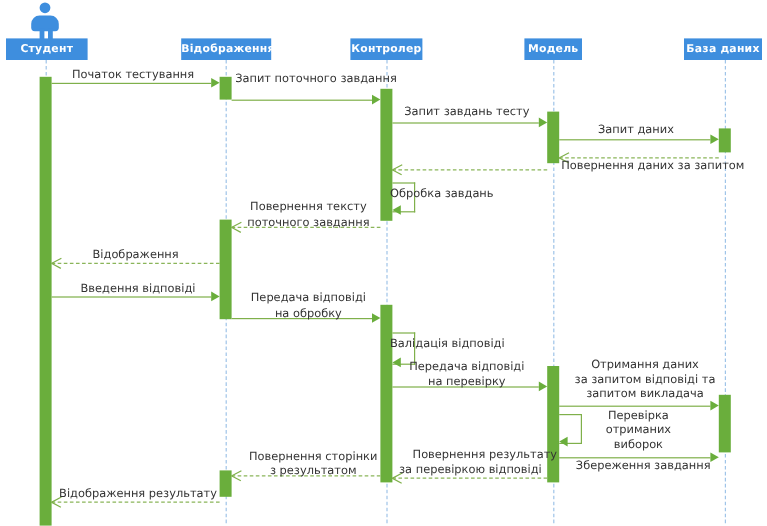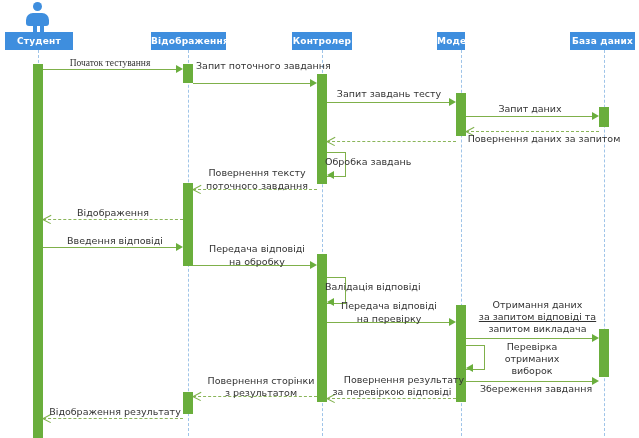--- a/index.html
+++ b/index.html
@@ -62,21 +62,21 @@
   <div class="actor" style="left:33px;top:2px;">
     <div class="head"></div>
     <div class="body"></div>
     <div class="legl"></div>
     <div class="legr"></div>
   </div>
 
   <div class="phead" style="left:5px;top:32px;width:68px;">Студент</div>
   <div class="phead" style="left:151px;top:32px;width:75px;">Відображення</div>
   <div class="phead" style="left:292px;top:32px;width:60px;">Контролер</div>
-  <div class="phead" style="left:437px;top:32px;width:28px;">Модель</div>
+  <div class="phead" style="left:437px;top:32px;width:48px;">Модель</div>
   <div class="phead" style="left:570px;top:32px;width:65px;">База даних</div>
 
   <div class="lifeline" style="left:38px;top:50px;height:386px;"></div>
   <div class="lifeline" style="left:188px;top:50px;height:386px;"></div>
   <div class="lifeline" style="left:322px;top:50px;height:386px;"></div>
   <div class="lifeline" style="left:461px;top:50px;height:386px;"></div>
   <div class="lifeline" style="left:604px;top:50px;height:386px;"></div>
 
   <div class="act" style="left:33px;top:64px;height:374px;"></div>
 
@@ -88,21 +88,21 @@
   <div class="act" style="left:317px;top:254px;height:148px;"></div>
 
   <div class="act" style="left:456px;top:93px;height:43px;"></div>
   <div class="act" style="left:456px;top:305px;height:97px;"></div>
 
   <div class="act" style="left:599px;top:107px;height:20px;"></div>
   <div class="act" style="left:599px;top:329px;height:48px;"></div>
 
   <div class="msg" style="left:43px;top:69px;width:133px;"></div>
   <div class="arrow right" style="left:176px;top:65px;"></div>
-  <div class="lbl c" style="left:60px;top:57px;width:100px;font-family:Liberation Serif, serif;">Початок тестування</div>
+  <div class="lbl c" style="left:60px;top:57px;width:100px;">Початок тестування</div>
 
   <div class="msg" style="left:193px;top:83px;width:117px;"></div>
   <div class="arrow right" style="left:310px;top:79px;"></div>
   <div class="lbl c" style="left:196px;top:60px;width:120px;">Запит поточного завдання</div>
 
   <div class="msg" style="left:327px;top:102px;width:122px;"></div>
   <div class="arrow right" style="left:449px;top:98px;"></div>
   <div class="lbl c" style="left:333px;top:88px;width:112px;">Запит завдань тесту</div>
 
   <div class="msg" style="left:466px;top:116px;width:126px;"></div>
@@ -155,21 +155,21 @@
   <div class="lbl" style="left:325px;top:281px;">Валідація  відповіді</div>
 
   <div class="msg" style="left:327px;top:322px;width:122px;"></div>
   <div class="arrow right" style="left:449px;top:318px;"></div>
   <div class="lbl c" style="left:330px;top:300px;width:118px;">Передача відповіді</div>
   <div class="lbl c" style="left:330px;top:313px;width:118px;">на перевірку</div>
 
   <div class="msg" style="left:466px;top:338px;width:126px;"></div>
   <div class="arrow right" style="left:592px;top:334px;"></div>
   <div class="lbl c" style="left:470px;top:299px;width:135px;">Отримання даних</div>
-  <div class="lbl c" style="left:470px;top:311px;width:135px;text-decoration:underline;">за запитом відповіді та</div>
+  <div class="lbl c" style="left:470px;top:311px;width:135px;">за запитом відповіді та</div>
   <div class="lbl c" style="left:470px;top:323px;width:135px;">запитом викладача</div>
 
   <div class="loop" style="left:466px;top:345px;width:18px;height:23px;"></div>
   <div class="arrow left" style="left:466px;top:364px;"></div>
   <div class="lbl c" style="left:487px;top:341px;width:90px;">Перевірка</div>
   <div class="lbl c" style="left:487px;top:353px;width:90px;">отриманих</div>
   <div class="lbl c" style="left:487px;top:365px;width:90px;">виборок</div>
 
   <div class="msg" style="left:466px;top:381px;width:126px;"></div>
   <div class="arrow right" style="left:592px;top:377px;"></div>

